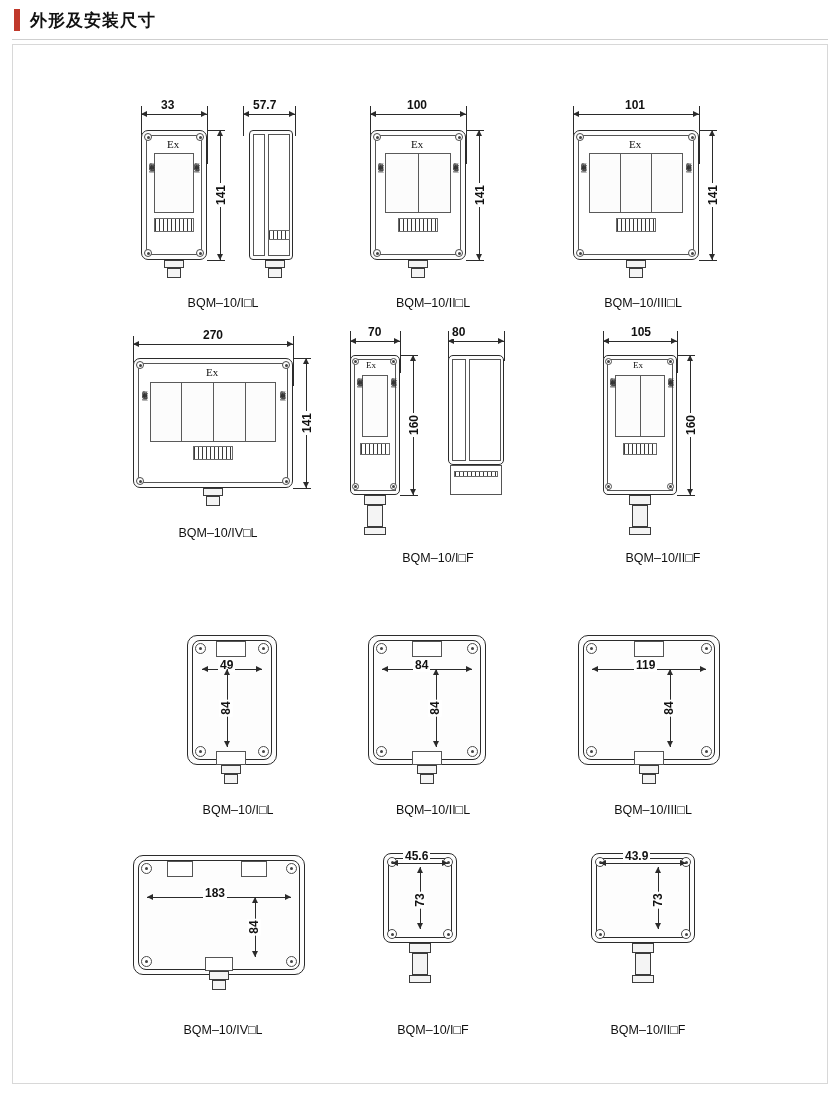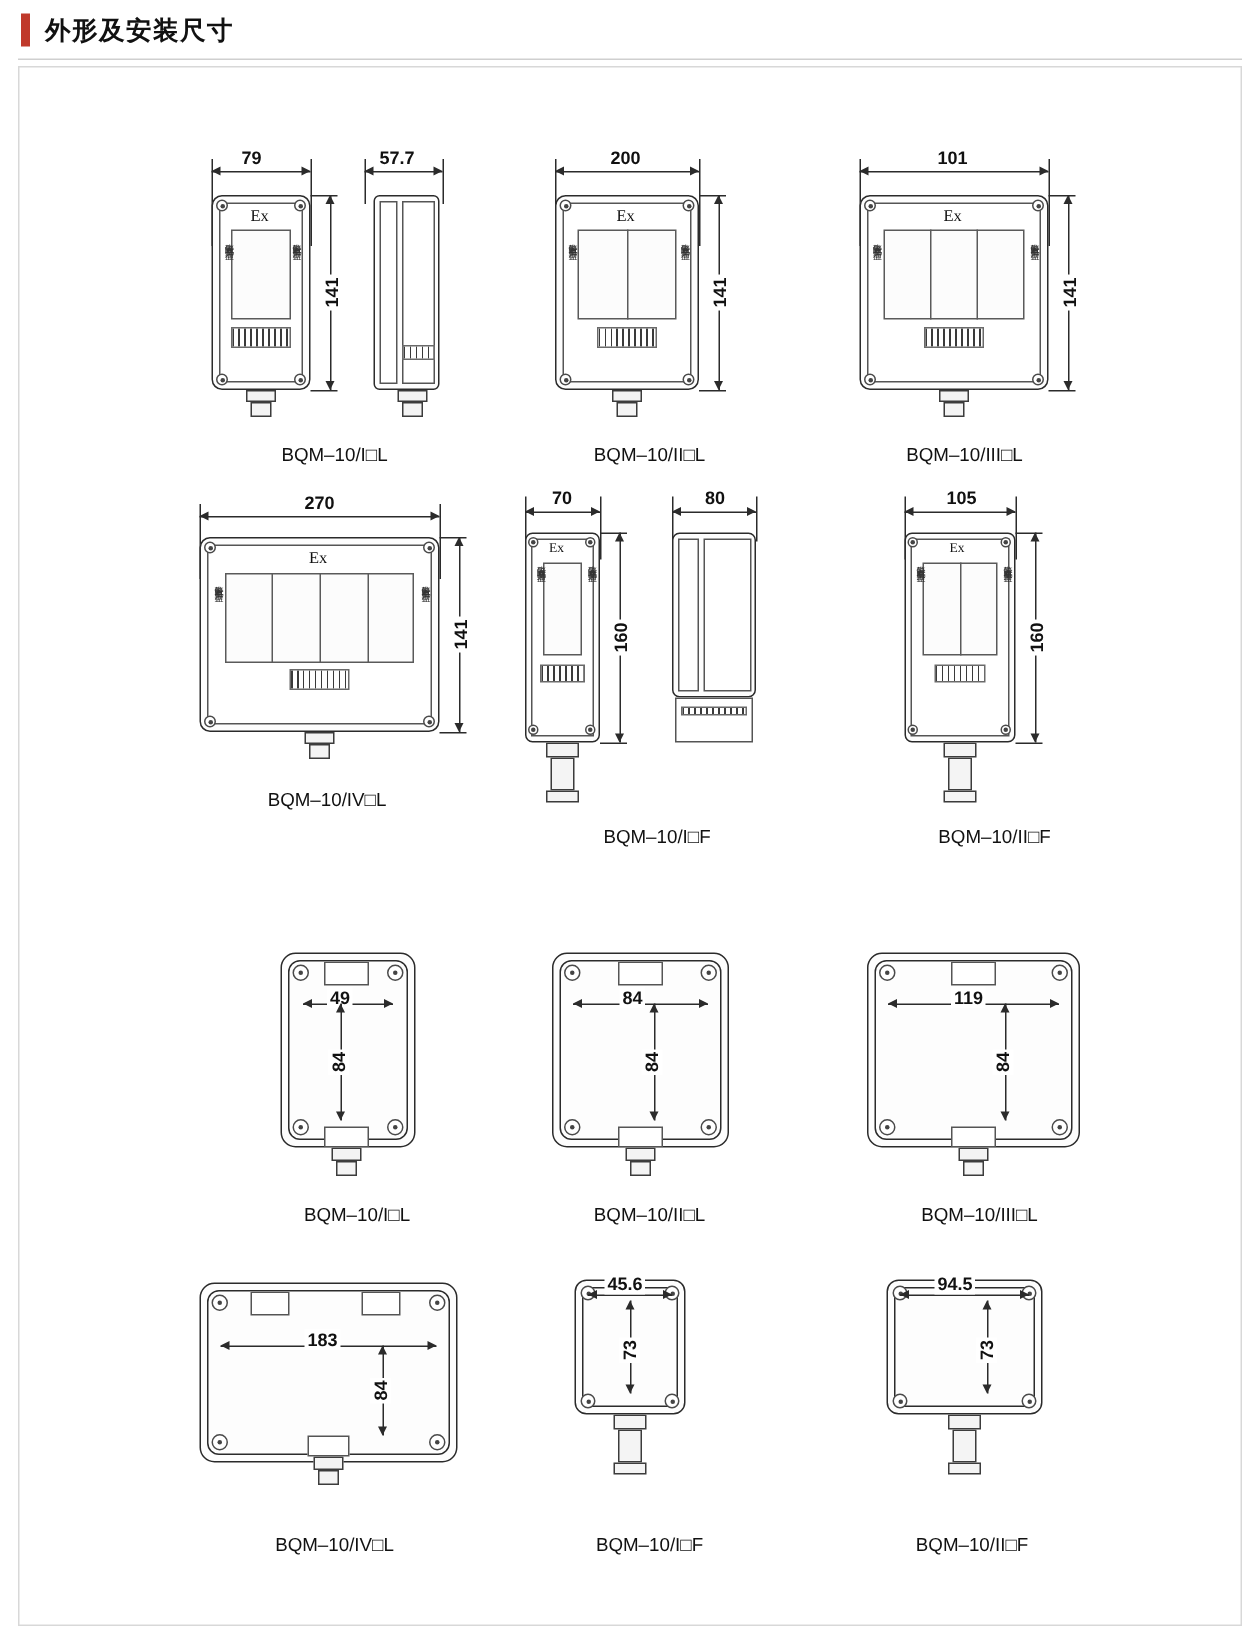--- a/index.html
+++ b/index.html
@@ -202,21 +202,21 @@
 
 <div class="canvas">
 
   <div class="fig" style="left:110px; top:55px; width:200px; height:220px;">
 
     <div class="ext" style="left:18px; top:6px; width:1px; height:58px;"></div>
     <div class="ext" style="left:84px; top:6px; width:1px; height:58px;"></div>
     <div class="line hline" style="left:18px; top:14px; width:66px;"></div>
     <div class="arrow-l" style="left:18px; top:11px;"></div>
     <div class="arrow-r" style="left:78px; top:11px;"></div>
-    <div class="dim" style="left:36px; top:-2px;">79</div>
+    <div class="dim" style="left:36px; top:-2px;">33</div>
 
     <div class="body-out" style="left:18px; top:30px; width:66px; height:130px;"></div>
     <div class="body-in" style="left:23px; top:35px; width:56px; height:120px;"></div>
     <div class="ex-mark" style="left:44px; top:38px;">Ex</div>
     <div class="screen" style="left:31px; top:53px; width:40px; height:60px;"></div>
     <div class="hatch" style="left:31px; top:118px; width:40px; height:14px;"></div>
 
     <div class="lug" style="left:21px; top:33px; width:8px; height:8px;"></div>
     <div class="lug" style="left:73px; top:33px; width:8px; height:8px;"></div>
     <div class="lug" style="left:21px; top:149px; width:8px; height:8px;"></div>
@@ -251,21 +251,21 @@
 
     <div class="caption" style="left:0px; top:196px; width:200px;">BQM–10/I□L</div>
   </div>
 
   <div class="fig" style="left:330px; top:55px; width:180px; height:220px;">
     <div class="ext" style="left:27px; top:6px; width:1px; height:58px;"></div>
     <div class="ext" style="left:123px; top:6px; width:1px; height:58px;"></div>
     <div class="line hline" style="left:27px; top:14px; width:96px;"></div>
     <div class="arrow-l" style="left:27px; top:11px;"></div>
     <div class="arrow-r" style="left:117px; top:11px;"></div>
-    <div class="dim" style="left:62px; top:-2px;">200</div>
+    <div class="dim" style="left:62px; top:-2px;">100</div>
 
     <div class="body-out" style="left:27px; top:30px; width:96px; height:130px;"></div>
     <div class="body-in" style="left:32px; top:35px; width:86px; height:120px;"></div>
     <div class="ex-mark" style="left:68px; top:38px;">Ex</div>
     <div class="screen" style="left:42px; top:53px; width:66px; height:60px;"></div>
     <div class="screen-div" style="left:75px; top:53px; height:60px;"></div>
     <div class="hatch" style="left:55px; top:118px; width:40px; height:14px;"></div>
     <div class="lug" style="left:30px; top:33px; width:8px; height:8px;"></div>
     <div class="lug" style="left:112px; top:33px; width:8px; height:8px;"></div>
     <div class="lug" style="left:30px; top:149px; width:8px; height:8px;"></div>
@@ -382,21 +382,21 @@
     <div class="arrow-d" style="left:72px; top:166px;"></div>
     <div class="ext" style="left:62px; top:32px; width:18px; height:1px;"></div>
     <div class="ext" style="left:62px; top:172px; width:18px; height:1px;"></div>
     <div class="dim-v" style="left:64px; top:95px;">160</div>
 
     <div class="ext" style="left:110px; top:8px; width:1px; height:30px;"></div>
     <div class="ext" style="left:166px; top:8px; width:1px; height:30px;"></div>
     <div class="line hline" style="left:110px; top:18px; width:56px;"></div>
     <div class="arrow-l" style="left:110px; top:15px;"></div>
     <div class="arrow-r" style="left:160px; top:15px;"></div>
-    <div class="dim" style="left:130px; top:2px;">80</div>
+    <div class="dim" style="left:112px; top:2px;">80</div>
 
     <div class="body-out" style="left:110px; top:32px; width:56px; height:110px; border-radius:5px;"></div>
     <div class="body-in" style="left:114px; top:36px; width:14px; height:102px;"></div>
     <div class="body-in" style="left:131px; top:36px; width:32px; height:102px;"></div>
     <div class="body-in" style="left:112px; top:142px; width:52px; height:30px;"></div>
     <div class="hatch" style="left:116px; top:148px; width:44px; height:6px;"></div>
 
     <div class="caption" style="left:0px; top:228px; width:200px;">BQM–10/I□F</div>
   </div>
 
@@ -566,21 +566,21 @@
     <div class="lug" style="left:118px; top:22px; width:10px; height:10px;"></div>
     <div class="lug" style="left:32px; top:94px; width:10px; height:10px;"></div>
     <div class="lug" style="left:118px; top:94px; width:10px; height:10px;"></div>
     <div class="gland" style="left:69px; top:108px; width:22px; height:10px;"></div>
     <div class="gland" style="left:72px; top:118px; width:16px; height:22px;"></div>
     <div class="gland" style="left:69px; top:140px; width:22px; height:8px;"></div>
 
     <div class="line hline" style="left:37px; top:28px; width:86px;"></div>
     <div class="arrow-l" style="left:37px; top:25px;"></div>
     <div class="arrow-r" style="left:117px; top:25px;"></div>
-    <div class="dim" style="left:60px; top:14px;">94.5</div>
+    <div class="dim" style="left:60px; top:14px;">43.9</div>
 
     <div class="line vline" style="left:95px; top:32px; height:62px;"></div>
     <div class="arrow-u" style="left:92px; top:32px;"></div>
     <div class="arrow-d" style="left:92px; top:88px;"></div>
     <div class="dim-v" style="left:86px; top:58px;">73</div>
 
     <div class="caption" style="left:-5px; top:188px; width:180px;">BQM–10/II□F</div>
   </div>
 
 </div>

